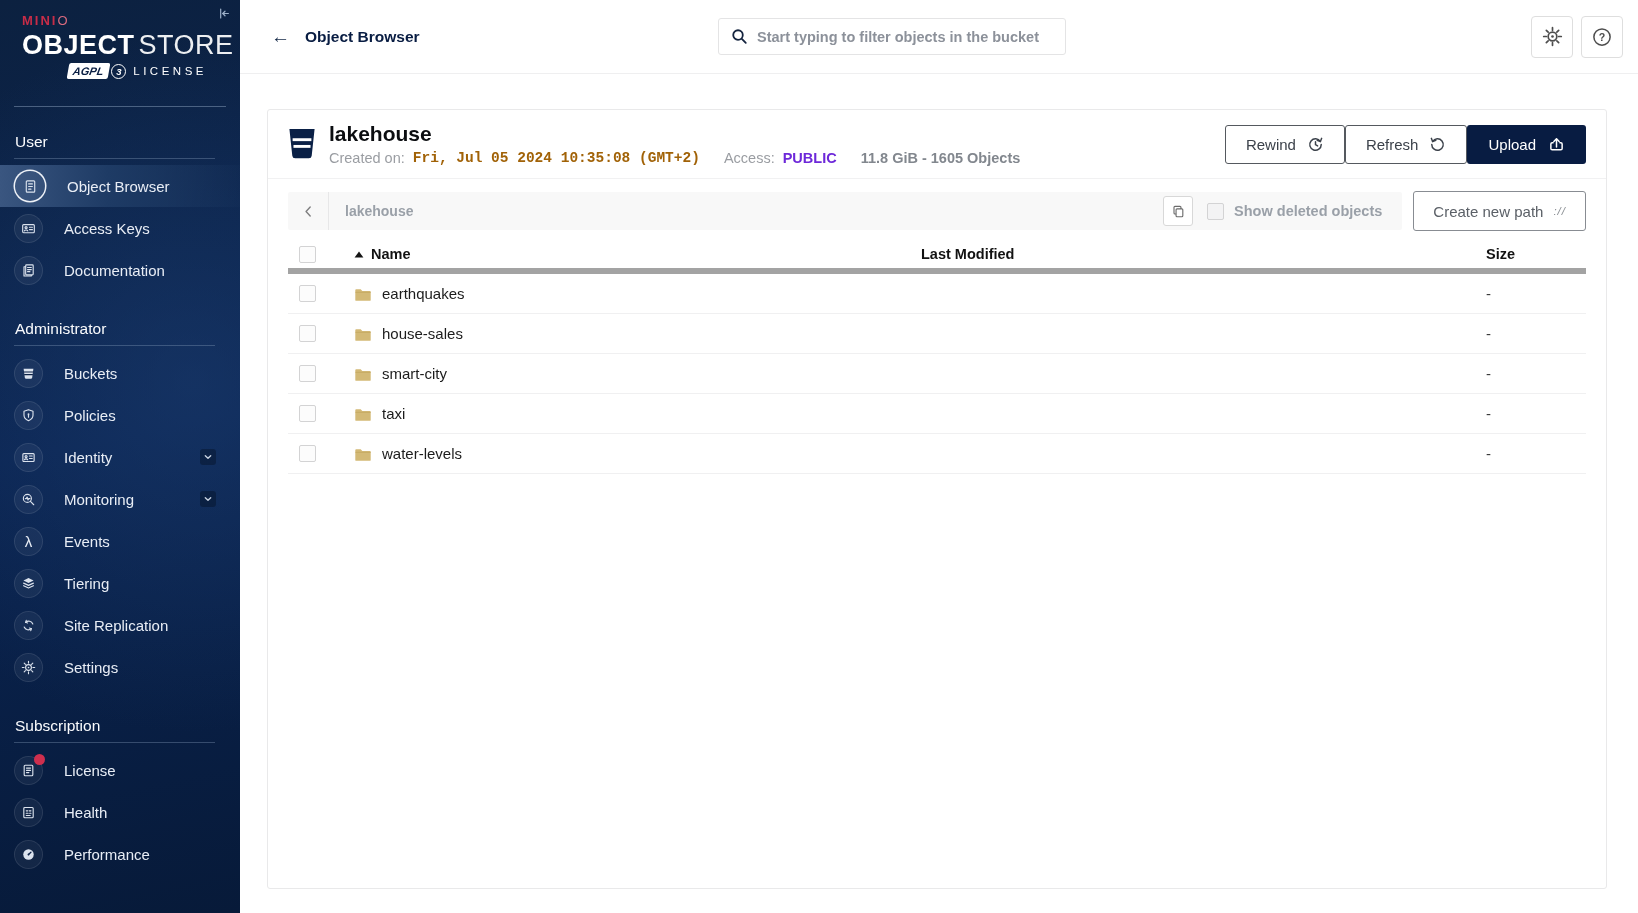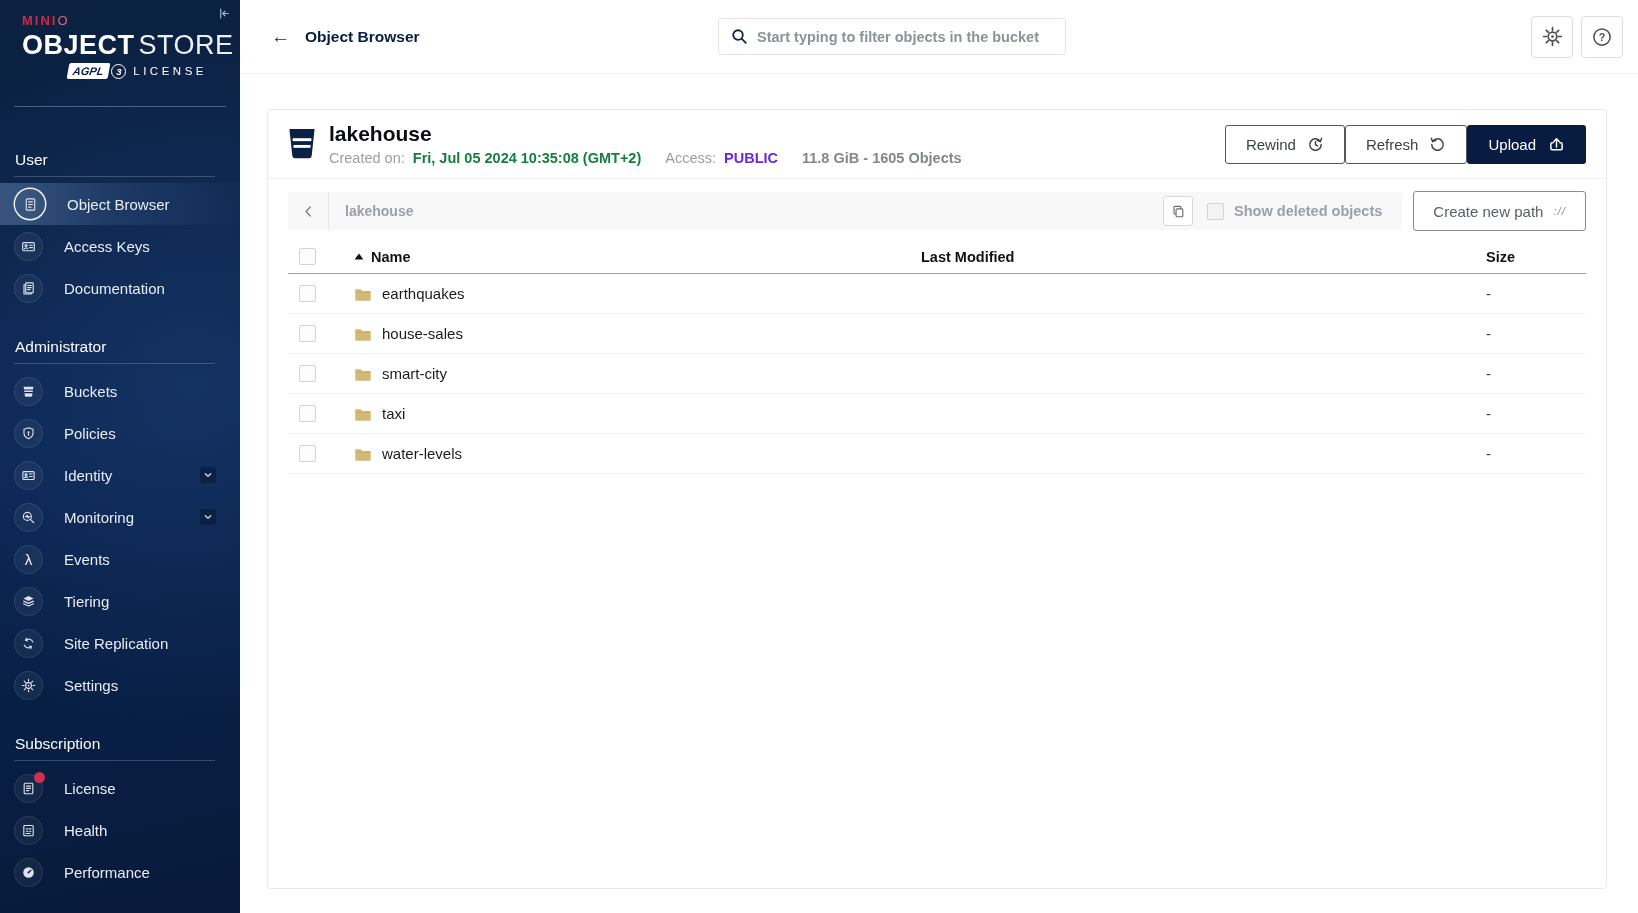--- a/index.html
+++ b/index.html
@@ -20,21 +20,21 @@
   .minio-line .outline { color:#d96a7e; font-weight:normal; }
   .title-line { margin-top:3px; font-size:27px; line-height:28px; color:#fff; letter-spacing:0.5px; white-space:nowrap; }
   .title-line .bold { font-weight:bold; }
   .title-line .light { font-weight:normal; color:rgba(255,255,255,0.93); margin-left:4px; }
   .license-line { margin-top:4px; display:flex; align-items:center; justify-content:flex-end; padding-right:33px; gap:7px; }
   .agpl-chip { background:#fff; color:#0a1f44; font-weight:bold; font-style:italic; font-size:11px; padding:1px 5px; transform:skewX(-10deg); border-radius:2px; line-height:14px; }
   .agpl-v3 { color:#fff; font-style:italic; font-weight:bold; font-size:9.5px; border:1.2px solid #fff; border-radius:50%; width:15px; height:15px; display:inline-flex; align-items:center; justify-content:center; margin-left:-4px; }
   .license-word { letter-spacing:3.5px; font-size:11.5px; color:#fff; }
   .logo-divider { height:1px; background:rgba(150,172,200,0.45); margin:27px 14px 0 14px; }
 
-  .nav-section { margin-top:44px; }
+  .nav-section { margin-top:26px; }
   .nav-section + .nav-section { margin-top:29px; }
   .nav-section-label { font-size:15.5px; color:#fafbfd; padding-left:15px; height:18px; line-height:18px; }
   .nav-divider { height:1px; background:rgba(140,162,192,0.35); margin:7px 25px 6px 14px; }
   .nav-item { display:flex; align-items:center; height:42px; padding-left:15px; position:relative; cursor:pointer; }
   .nav-item.active { background:linear-gradient(90deg, #3a5680 0%, #1e3b65 45%, rgba(30,58,100,0.12) 100%); }
   .nav-icon-circle { width:27px; height:27px; flex:0 0 27px; border-radius:50%; background:rgba(255,255,255,0.05);
     box-shadow:0 0 0 1px rgba(255,255,255,0.14); display:flex; align-items:center; justify-content:center; color:#dce3ee; position:relative; }
   .nav-icon-circle.active { width:30px; height:30px; flex-basis:30px; box-shadow:0 0 0 1.5px #edf1f7; background:rgba(255,255,255,0.03); }
   .nav-label { margin-left:22px; font-size:15px; color:#e8edf5; white-space:nowrap; }
   .nav-chevron { position:absolute; right:24px; width:16px; height:16px; border-radius:3px; background:rgba(2,12,30,0.38);
@@ -57,21 +57,21 @@
     align-items:center; justify-content:center; color:#4d4d4d; cursor:pointer; }
 
   .content { flex:1; padding:35px 31px 24px 27px; }
   .card { border:1px solid #e9e9ea; border-radius:3px; height:780px; background:#fff; display:flex; flex-direction:column; }
 
   .card-header { display:flex; align-items:center; padding:12px 20px; border-bottom:1px solid #f1f1f2; }
   .bucket-glyph { margin-right:13px; display:flex; }
   .bucket-title { font-size:21px; font-weight:bold; color:#0b0d10; line-height:24px; }
   .bucket-meta { margin-top:4px; display:flex; align-items:center; font-size:14.5px; white-space:nowrap; }
   .meta-label { color:#9a9da2; margin-right:8px; }
-  .meta-date { color:#15803d; font-weight:bold; margin-right:24px; }
+  .meta-date { color:#a16207; font-weight:bold; margin-right:24px;font-family:Liberation Mono, monospace; }
   .meta-public { color:#6d28d9; font-weight:bold; margin-right:24px; }
   .meta-stats { color:#82878e;font-weight:bold; }
   .header-actions { margin-left:auto; display:flex; }
   .btn-outline { height:39px; padding:0 20px; border:1px solid #55595f; border-radius:3px; background:#fff; color:#3c424b;
     font-size:15px; font-family:inherit; display:flex; align-items:center; gap:11px; cursor:pointer; }
   .btn-primary { height:39px; padding:0 21px; border:none; border-radius:3px; background:#081c42; color:#fff;
     font-size:15px; font-family:inherit; display:flex; align-items:center; gap:12px; cursor:pointer; }
 
   .card-body { flex:1; padding:12px 20px 0 20px; display:flex; flex-direction:column; }
   .pathbar { display:flex; align-items:center; height:40px; margin-bottom:9px; }
@@ -84,21 +84,21 @@
   .show-deleted { display:flex; align-items:center; gap:10px; margin-right:20px; cursor:pointer; }
   .checkbox { width:17px; height:17px; border:1px solid #d3d3d4; border-radius:2px; background:#fcfcfc; display:inline-block; }
   .checkbox.dim { background:#f3f3f4; }
   .show-deleted-label { font-weight:bold; font-size:14.5px; color:#9aa0a8; }
   .create-path-btn { height:40px; padding:0 19px; border:1px solid #888c92; border-radius:3px; background:#fff; color:#5b6067;
     font-size:15px; font-family:inherit; display:flex; align-items:center; gap:10px; cursor:pointer; }
   .path-slash { font-size:11.5px; font-style:italic; color:#8b8f94; letter-spacing:1px; }
 
   .obj-table { flex:1; display:flex; flex-direction:column; }
   .thead, .trow { display:grid; grid-template-columns:46px 1fr 545px 120px; align-items:center; }
-  .thead { height:34px; border-bottom:1px solid #a3a3a3; font-weight:bold; font-size:14.5px; color:#121212; }
+  .thead { height:34px; border-bottom:6px solid #a3a3a3; font-weight:bold; font-size:14.5px; color:#121212; }
   .th-check, .cell-check { padding-left:11px; display:flex; align-items:center; }
   .th-name { display:flex; align-items:center; gap:7px; padding-left:20px; }
   .th-size, .cell-size { padding-left:20px; }
   .trow { height:40px; border-bottom:1px solid #f0f0f1; font-size:15px; color:#1c1c1c; cursor:pointer; background:#fff; }
   .cell-name { display:flex; align-items:flex-end; gap:10px; padding-left:20px; }
   .cell-mod { font-size:14.5px; color:#3c3c3c; }
   .cell-size { color:#3c3c3c; }
   .folder { display:flex; }
   svg { display:block; }
 </style>

